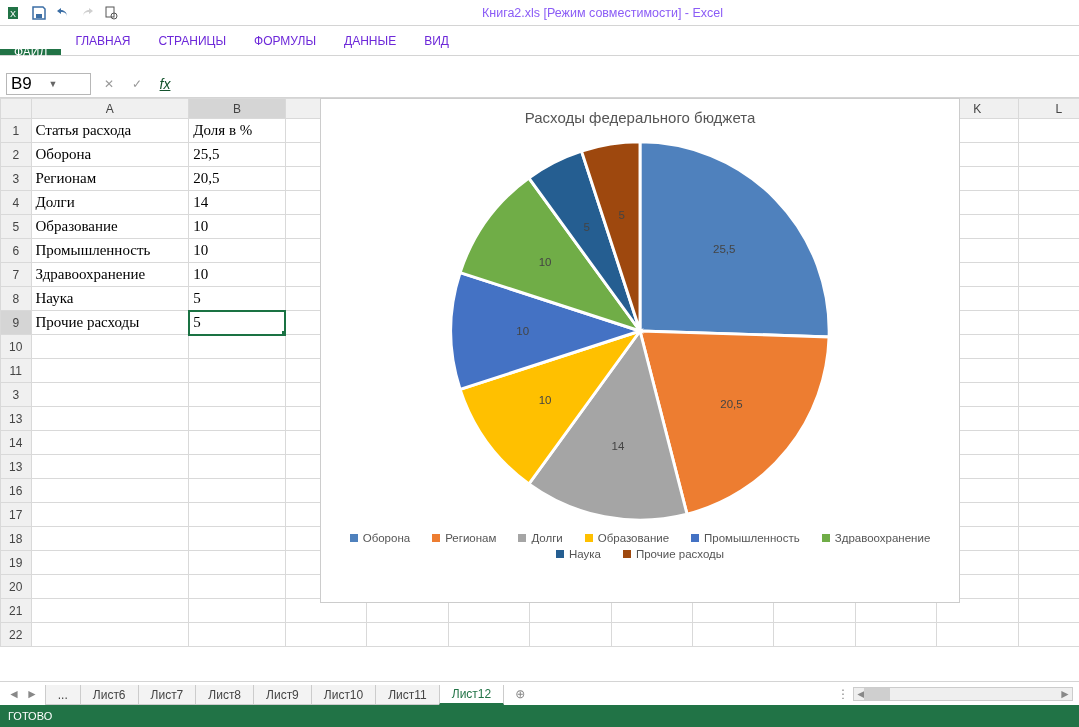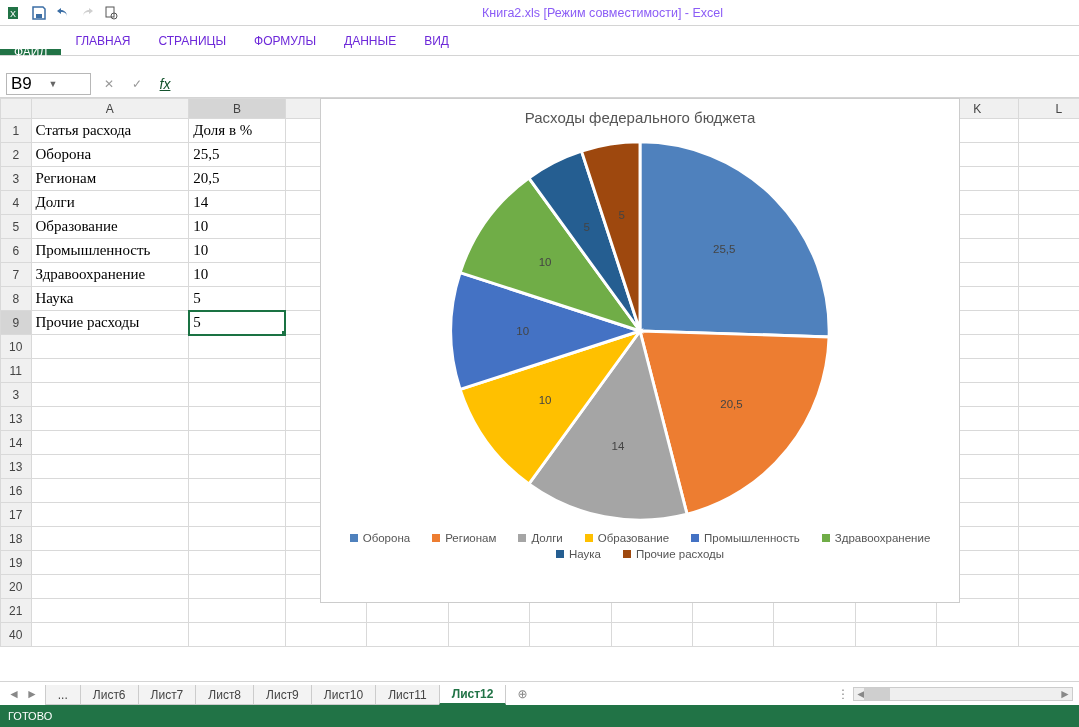--- a/index.html
+++ b/index.html
@@ -43,21 +43,21 @@
   .pie-box { position:relative; width:390px; height:390px; margin:10px auto 0 auto; }
   .pie-label { position:absolute; font-size:11.5px; color:#444; font-family:"Segoe UI",Arial,sans-serif; transform:translate(-50%,-50%); }
   .legend { display:flex; flex-wrap:wrap; justify-content:center; gap:4px 22px; padding:6px 20px 0 20px; font-size:11.5px; color:#555; font-family:"Segoe UI",Arial,sans-serif;}
   .legend-item { display:flex; align-items:center; gap:5px;}
   .swatch { width:8px; height:8px;}
   
   .sheet-bar { position:absolute; left:0; right:0; bottom:22px; height:24px; background:#fff; border-top:1px solid #d4d4d4; display:flex; align-items:center;}
   .sheet-nav { display:flex; gap:6px; padding:0 8px; color:#888;}
   .sheet-tabs { display:flex; align-items:flex-end; height:100%; }
   .sheet-tab { padding:3px 12px; border:1px solid #ccc; border-top:none; background:#f3f3f3; font-size:12px; color:#444; margin-left:-1px; cursor:pointer; height:20px; display:flex; align-items:center;}
-  .sheet-tab.active { background:#fff; border-bottom:2px solid #217346; font-weight:bold; color:#217346;}
+  .sheet-tab.active { background:#fff; border-bottom:2px solid #217346; font-weight:normal; color:#217346;}
   .sheet-add { width:20px; text-align:center; color:#888; margin-left:6px;}
   .hscroll { flex:1; display:flex; justify-content:flex-end; padding-right:6px;}
   .hscroll-track { width:220px; height:14px; background:#efefef; border:1px solid #ccc; position:relative;}
   .hscroll-thumb{ position:absolute; left:10px; top:0; bottom:0; width:26px; background:#cfcfcf;}
   
   .status { position:absolute; left:0; right:0; bottom:0; height:22px; background:#217346; color:#fff; font-size:11px; display:flex; align-items:center; padding:0 8px;}
   .corner { width:30px; background:#f0f0f0; border:1px solid #d9d9d9;}
 </style>
 </head>
 <body>
@@ -446,21 +446,21 @@
           <td class="colOther"></td>
           <td class="colOther"></td>
           <td class="colOther"></td>
           <td class="colOther"></td>
           <td class="colOther"></td>
           <td class="colOther"></td>
           <td class="colOther"></td>
           <td class="colOther"></td>
         </tr>
         <tr>
-          <th class="rowhdr">40</th>
+          <th class="rowhdr">22</th>
           <td class="colA"></td>
           <td class="colB"></td>
           <td class="colOther"></td>
           <td class="colOther"></td>
           <td class="colOther"></td>
           <td class="colOther"></td>
           <td class="colOther"></td>
           <td class="colOther"></td>
           <td class="colOther"></td>
           <td class="colOther"></td>

